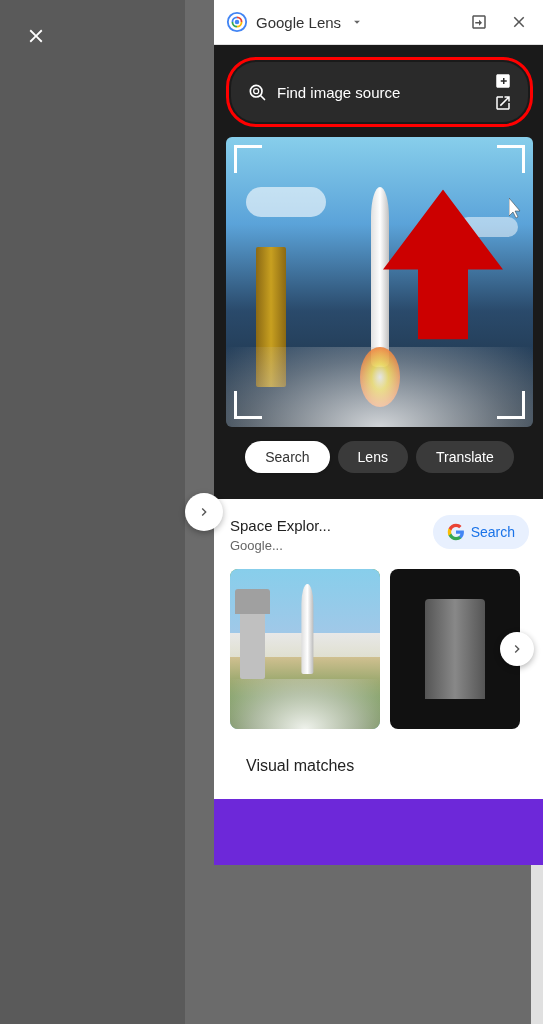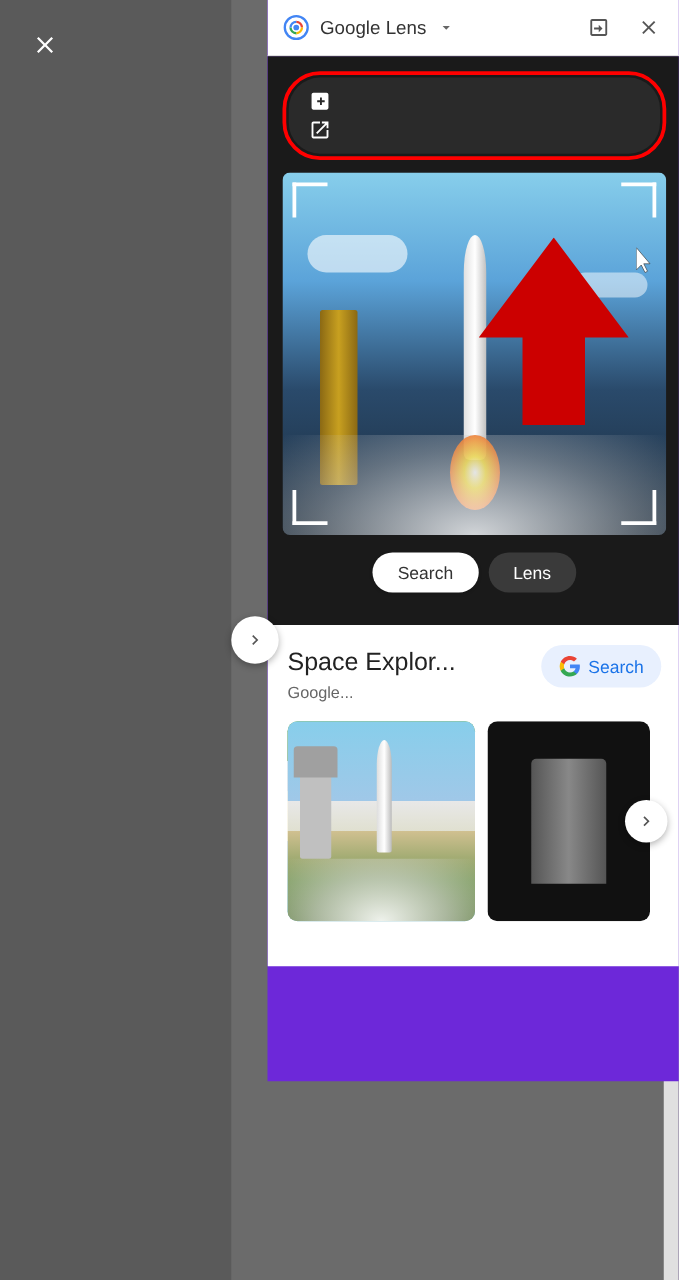--- a/index.html
+++ b/index.html
@@ -310,21 +310,21 @@
 
     
     .result-header {
       display: flex;
       align-items: flex-start;
       justify-content: space-between;
       margin-bottom: 16px;
     }
 
     .result-title {
-      font-size: 20px;
+      font-size: 15px;
       font-weight: 500;
       color: #222;
       line-height: 1.4;
     }
 
     .result-subtitle {
       font-size: 13px;
       color: #666;
       margin-top: 2px;
     }
@@ -485,20 +485,29 @@
           <path d="M19 6.41L17.59 5 12 10.59 6.41 5 5 6.41 10.59 12 5 17.59 6.41 19 12 13.41 17.59 19 19 17.59 13.41 12z"></path>
         </svg>
       </div>
     </div>
   </div>
 
   <div class="image-section">
 
     <div class="find-source-bar-wrapper">
       <div class="find-source-bar">
+        <div class="find-source-left">
+
+          <svg width="20" height="20" viewBox="0 0 24 24">
+            <circle cx="11" cy="11" r="7" fill="none" stroke="white" stroke-width="2"></circle>
+            <path d="M16.5 16.5L21 21" stroke="white" stroke-width="2" stroke-linecap="round"></path>
+            <circle cx="11" cy="11" r="3" fill="none" stroke="white" stroke-width="1.5"></circle>
+          </svg>
+          <span class="find-source-text">Find image source</span>
+        </div>
         <div>
           <svg width="18" height="18" viewBox="0 0 24 24" fill="white">
             <path d="M19 3H5c-1.1 0-2 .9-2 2v14c0 1.1.9 2 2 2h14c1.1 0 2-.9 2-2V5c0-1.1-.9-2-2-2zm-2 10h-3v3h-2v-3H9v-2h3V8h2v3h3v2z"></path>
             <path d="M15 3H9v2h6V3zm2 2h2v6h-2V5zm-10 0H5v6h2V5z" fill="none"></path>
             <path d="M18 5v-.5c0-.83-.67-1.5-1.5-1.5h-9C6.67 3 6 3.67 6 4.5V5h12zm1 1H5v13c0 .55.45 1 1 1h12c.55 0 1-.45 1-1V6zm-7 9l-5-5 1.41-1.41L12 12.17l7.59-7.58L21 6l-9 9z" fill="none"></path>
           </svg>
           
           <svg width="18" height="18" viewBox="0 0 24 24" fill="white" style="display:block;">
             <path d="M19 19H5V5h7V3H5c-1.11 0-2 .9-2 2v14c0 1.1.89 2 2 2h14c1.1 0 2-.9 2-2v-7h-2v7zM14 3v2h3.59l-9.83 9.83 1.41 1.41L19 6.41V10h2V3h-7z"></path>
           </svg>
@@ -537,20 +546,21 @@
         <div class="bracket-tl"></div>
         <div class="bracket-tr"></div>
         <div class="bracket-bl"></div>
         <div class="bracket-br"></div>
       </div>
     </div>
 
     <div class="search-tabs">
       <button class="tab-pill active">Search</button>
       <button class="tab-pill inactive">Lens</button>
+      <button class="tab-pill inactive">Translate</button>
     </div>
   </div>
 
   <div class="content-area">
 
     <div class="result-header">
       <div>
         <div class="result-title">Space Explor...</div>
         <div class="result-subtitle">Google...</div>
       </div>
@@ -585,16 +595,17 @@
         </div>
       </div>
 
       <div class="img-next-arrow">
         <svg width="16" height="16" viewBox="0 0 24 24" fill="#555">
           <path d="M10 6L8.59 7.41 13.17 12l-4.58 4.59L10 18l6-6z"></path>
         </svg>
       </div>
     </div>
 
+    <div class="visual-matches-title">Visual matches</div>
 
   </div>
 
 </div>
 
 </body></html>

